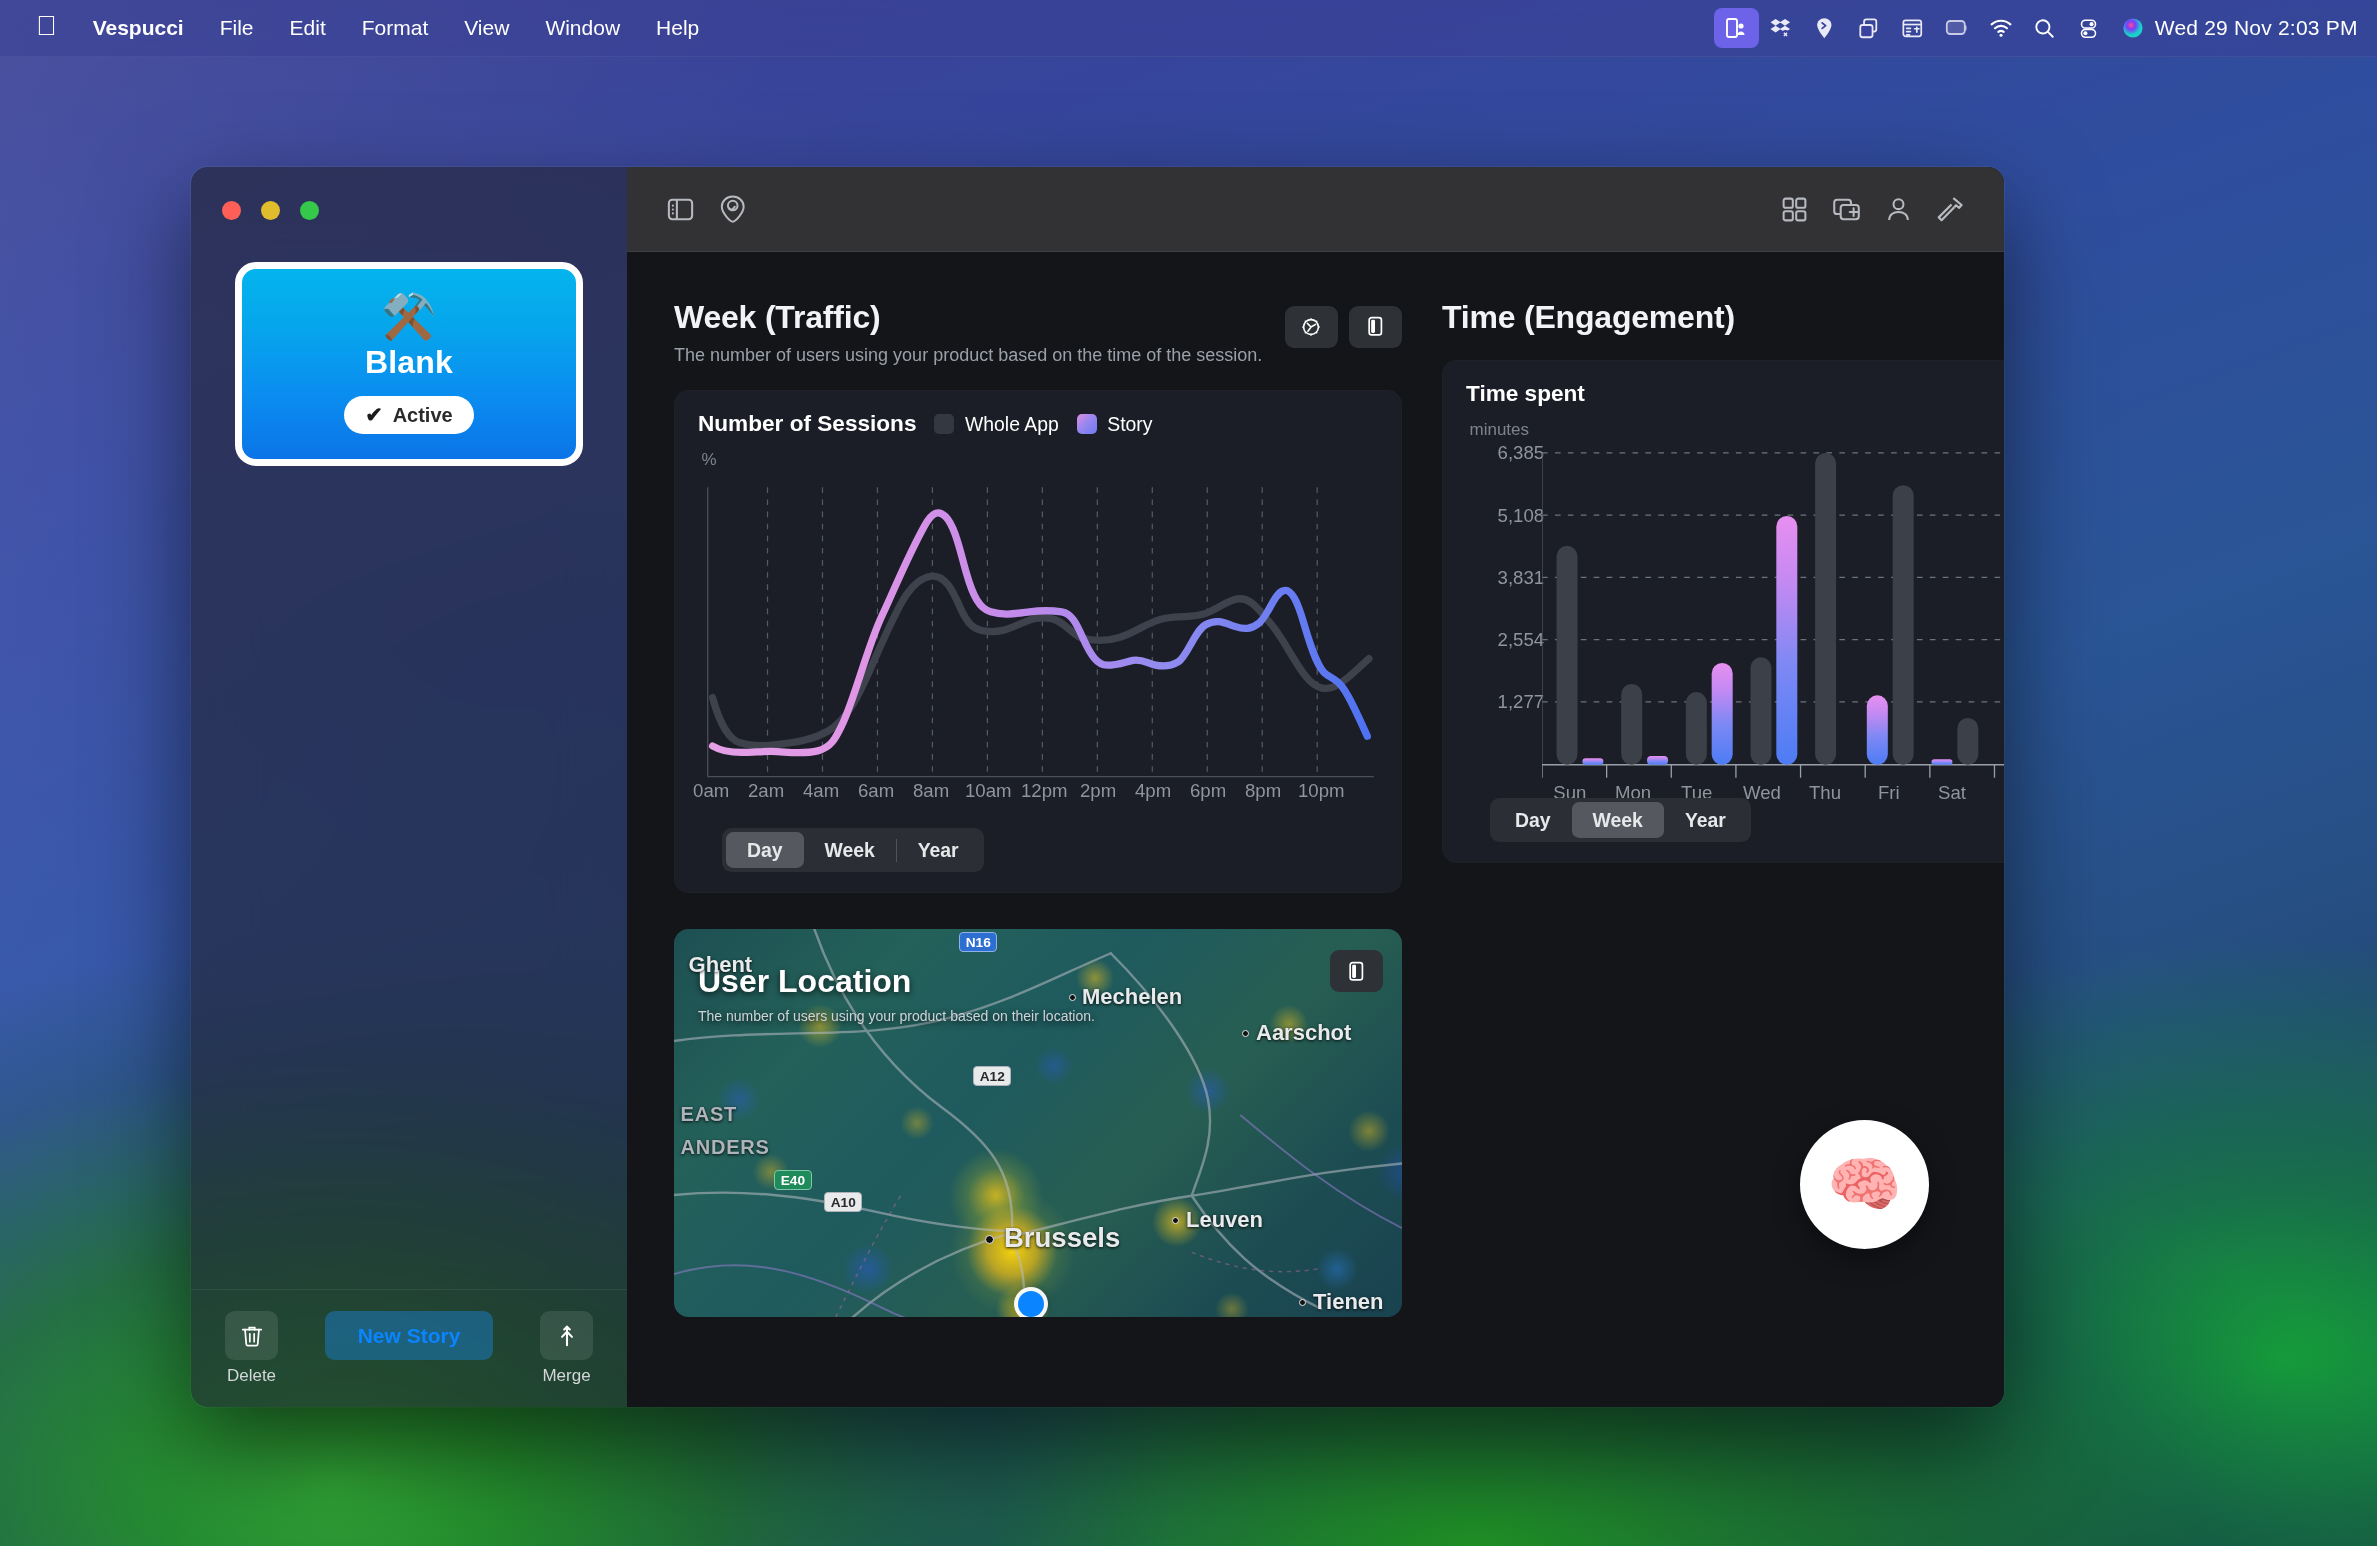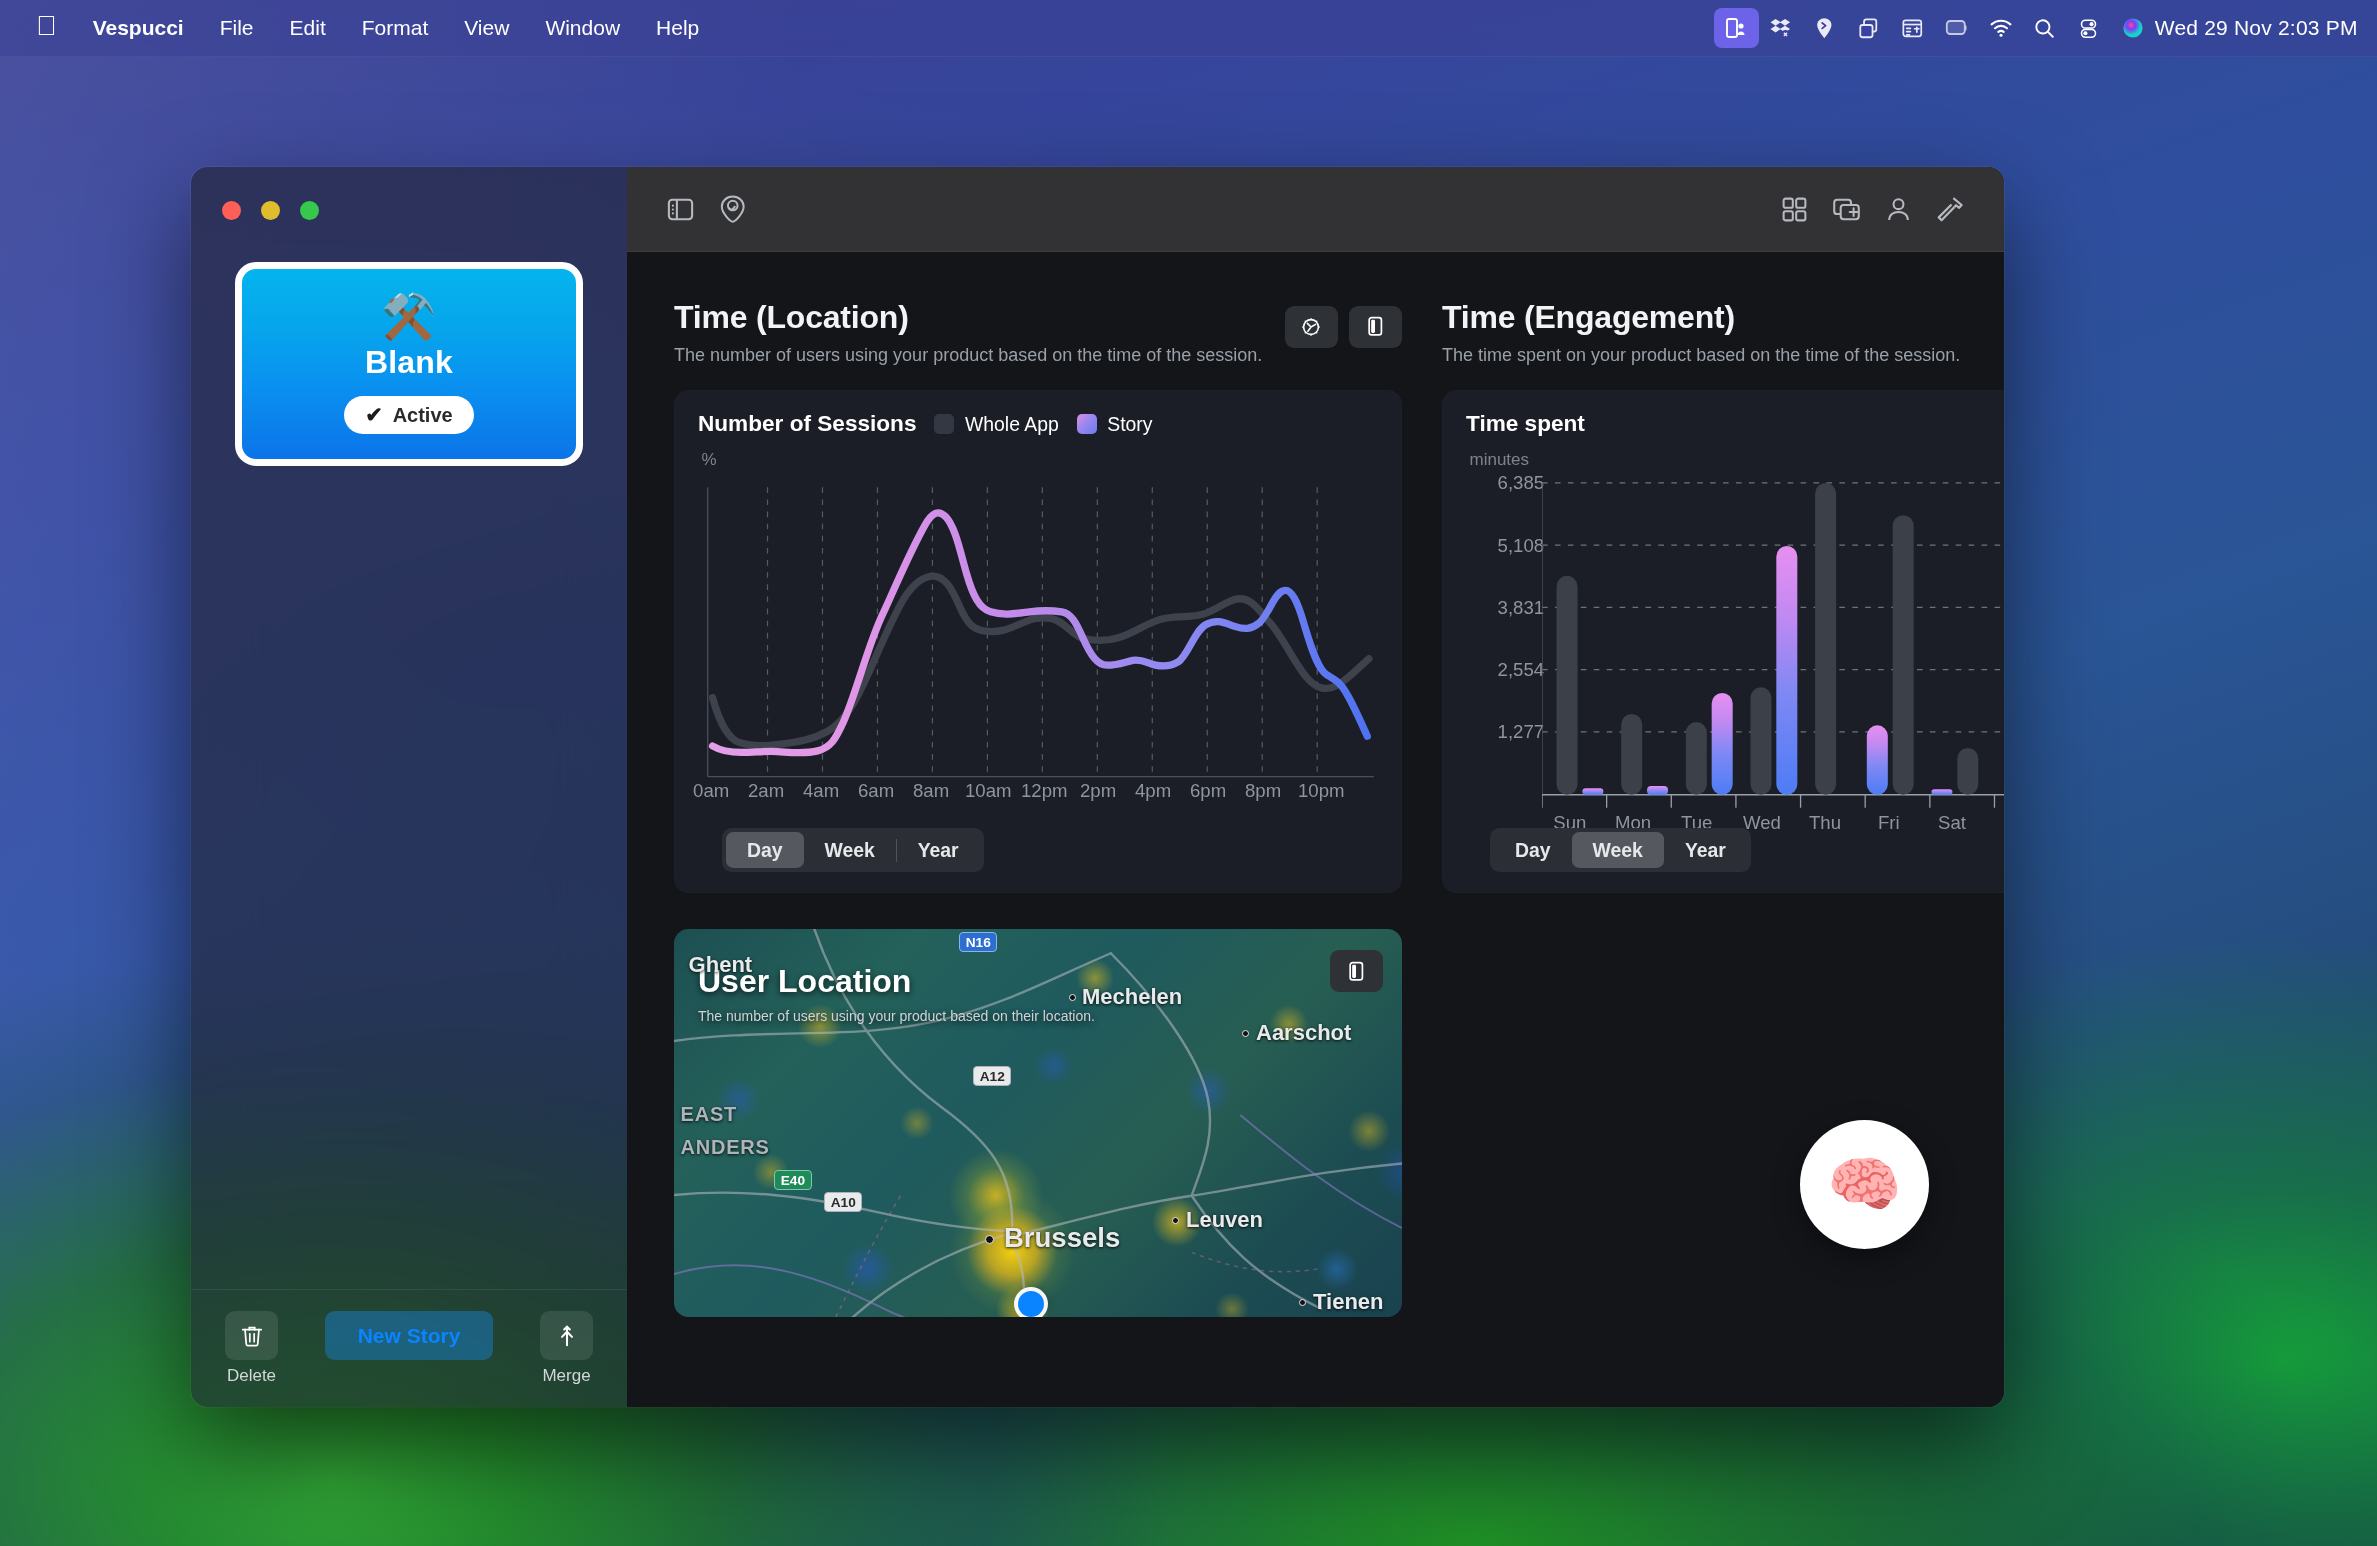--- a/index.html
+++ b/index.html
@@ -364,21 +364,21 @@
           <path d="M14.2 3.2l6.4 5.3-1.9 2.2-2.4-2-1.4 1.6"></path>
           <path d="M14.9 10.3L5.1 20.3l-2.2-2.2 9.9-9.9"></path>
         </svg>
       </div>
     </div>
 
     <div id="content">
 
       <div class="col" style="left:47px; top:47px; width:728px;">
         <div class="panel-head" style="position:relative;">
-          <div class="panel-title">Time (Location)</div>
+          <div class="panel-title">Week (Traffic)</div>
           <div class="panel-sub">The number of users using your product based on the time of the session.</div>
           <div class="panel-actions">
             <div class="pa-btn">
               <svg width="24" height="24" viewBox="0 0 24 24" fill="none" stroke="#fff" stroke-width="1.6">
                 <circle cx="12" cy="12" r="7.4"></circle>
                 <path d="M12 12l4.6-2.6M12 12l-3.1 4.2M12 12l-3.6-3.6" stroke-linecap="round"></path>
                 <g stroke-width="1.3">
                   <path d="M12 3.3v1.6M12 19.1v1.6M3.3 12h1.6M19.1 12h1.6M5.8 5.8l1.2 1.2M17 17l1.2 1.2M18.2 5.8L17 7M7 17l-1.2 1.2"></path>
                 </g>
               </svg>
@@ -556,21 +556,20 @@
             <span class="shield" style="left:150px; top:263px;">A10</span>
 
             <span class="userblip" style="left:344px; top:362px;"></span>
           </div>
         </div>
       </div>
 
       <div class="col" style="left:815px; top:47px; width:728px;">
         <div class="panel-head" style="position:relative;">
           <div class="panel-title">Time (Engagement)</div>
-          <div class="panel-sub">The time spent on your product based on the time of the session.</div>
 
         </div>
 
         <div class="card" style="height:503px;">
           <div class="card-title-row">
             <div class="card-title">Time spent</div>
           </div>
 
           <div class="axis-unit">minutes</div>
 

